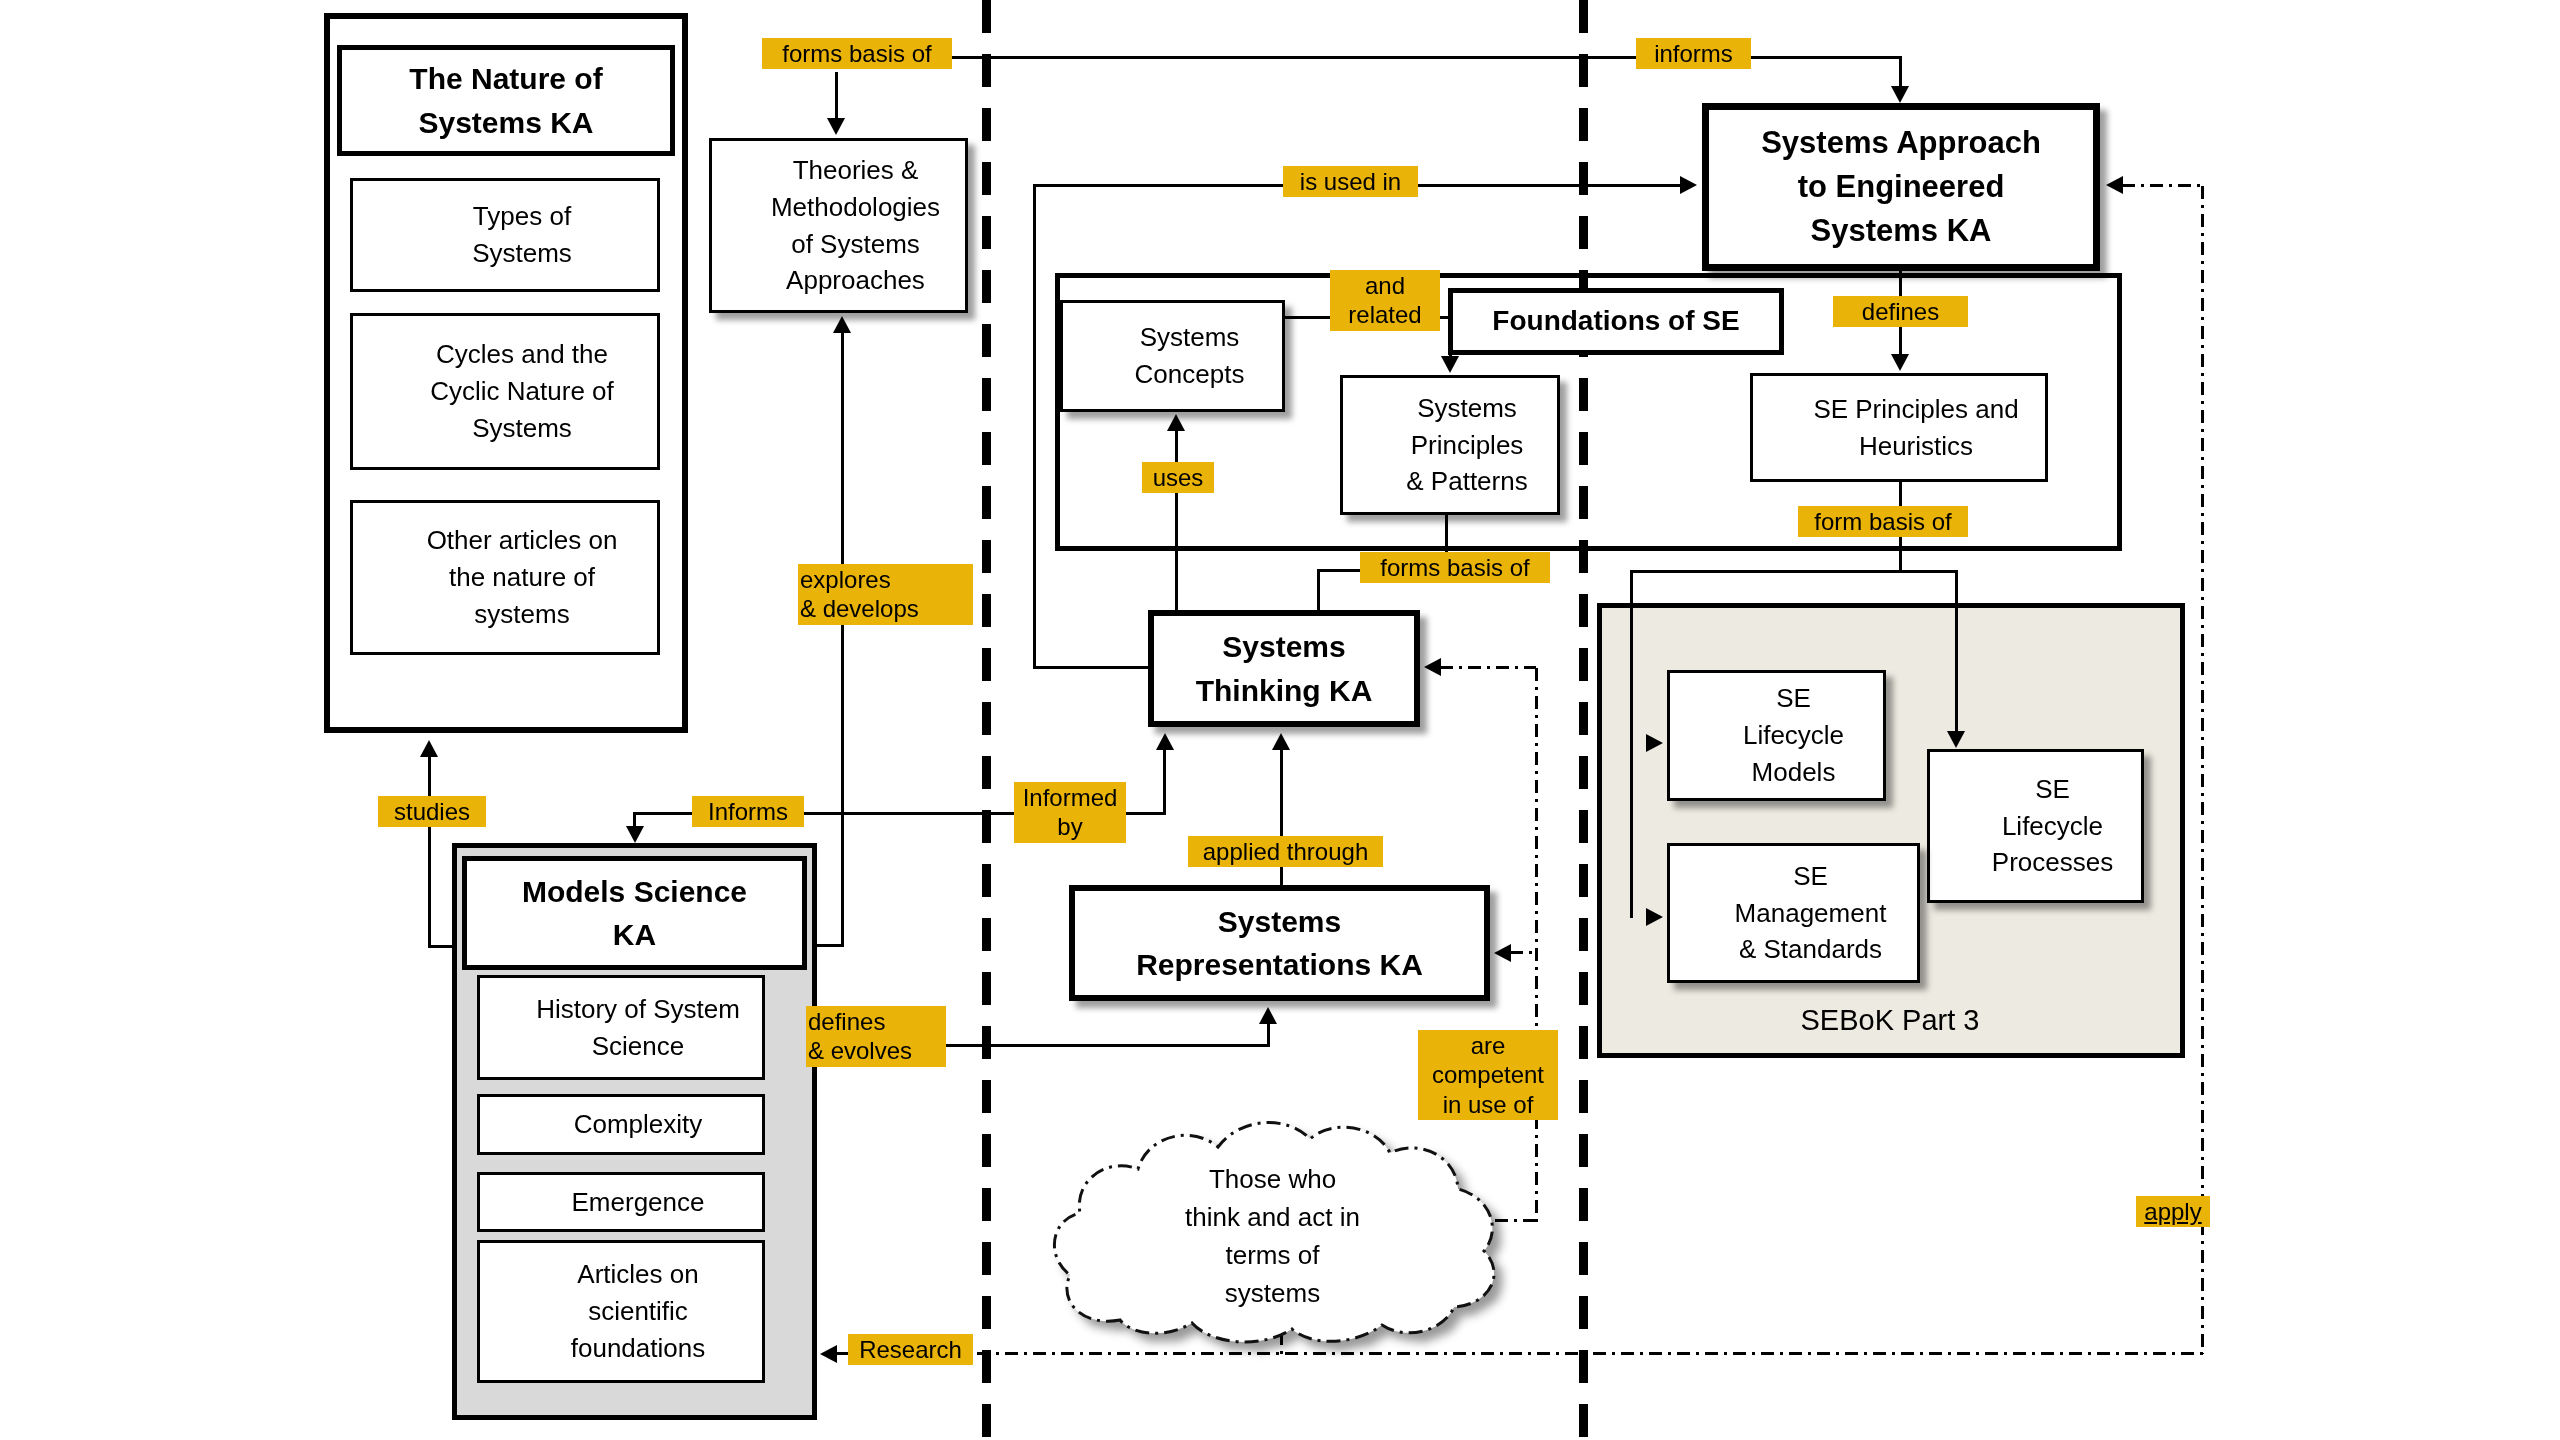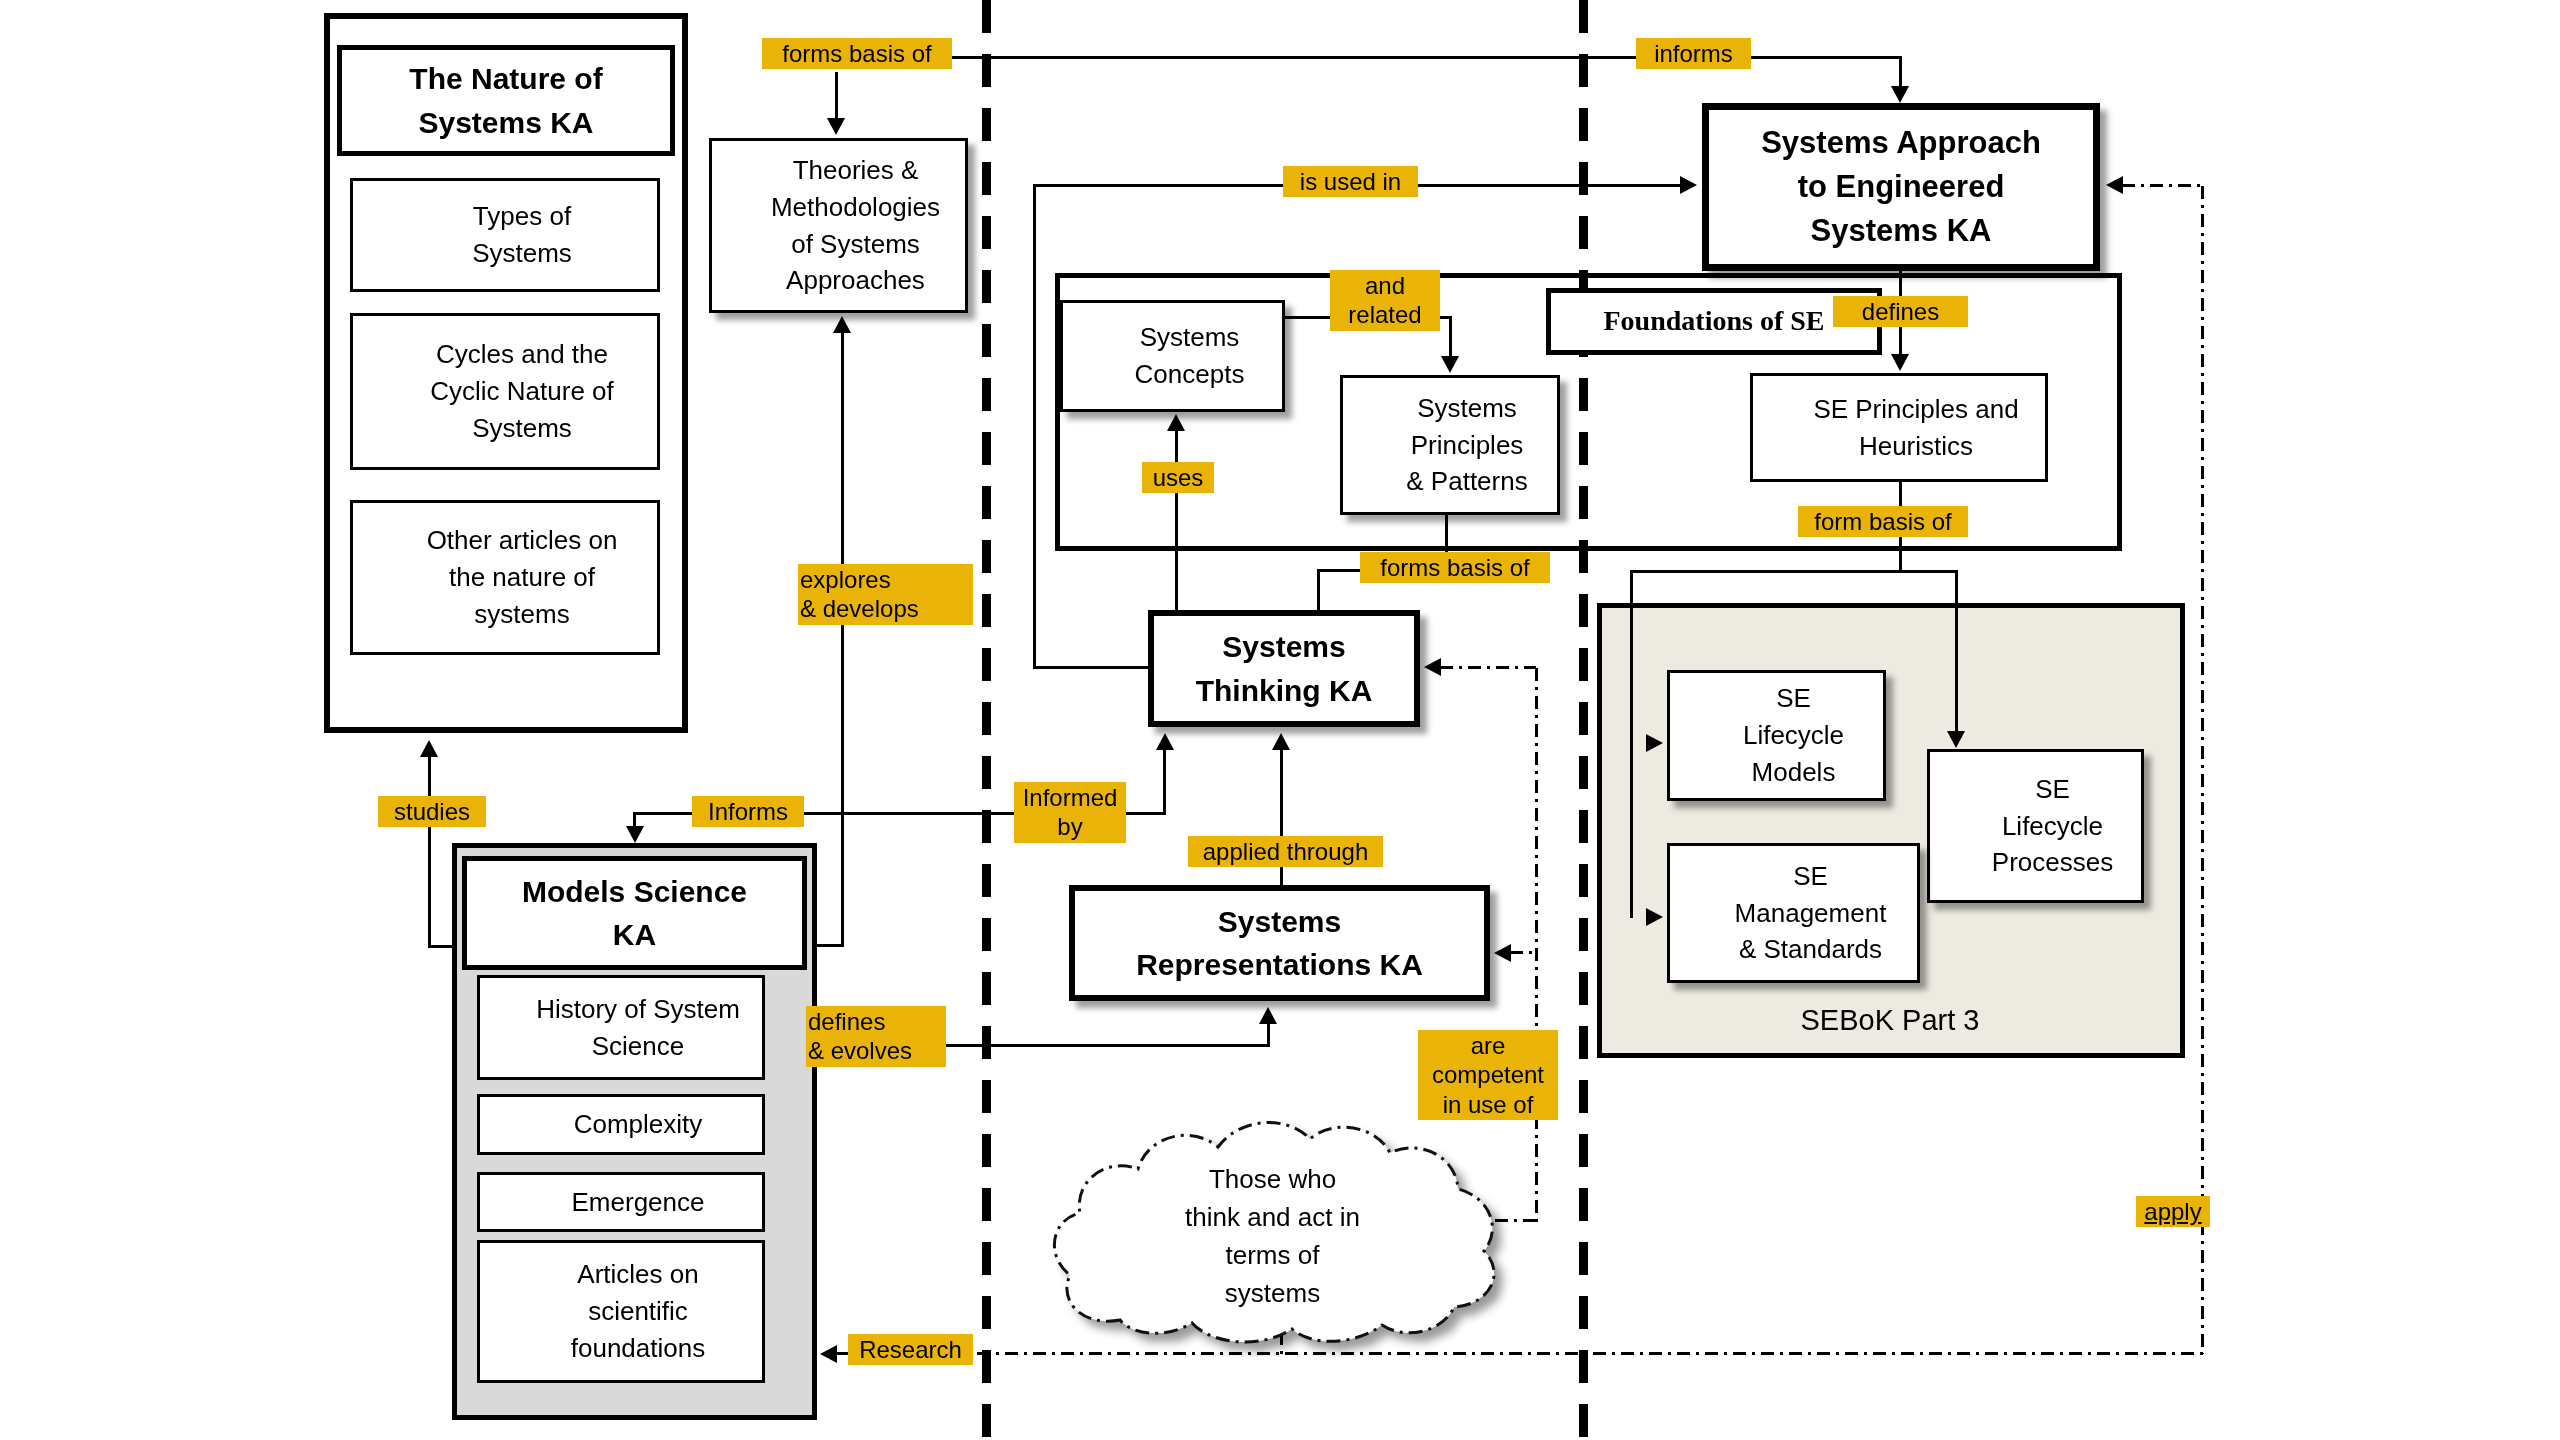--- a/index.html
+++ b/index.html
@@ -109,21 +109,21 @@
   <div class="hl" style="left:1033px;top:666px;width:115px;"></div>
   <div class="hl" style="left:1033px;top:184px;width:647px;"></div>
   <div class="ar arr" style="left:1680px;top:176px;"></div>
   <div class="lbl" style="left:1283px;top:166px;width:135px;">is used in</div>
 
   <div class="box b7 bold t31 shadow" style="left:1702px;top:103px;width:398px;height:168px;">Systems Approach
 to Engineered
 Systems KA</div>
 
   <div class="container" style="left:1055px;top:273px;width:1067px;height:278px;"></div>
-  <div class="box b5 bold t28" style="left:1546px;top:288px;width:336px;height:67px;font-family:Liberation Serif, serif;">Foundations of SE</div>
+  <div class="box b5 bold t28" style="left:1448px;top:288px;width:336px;height:67px;">Foundations of SE</div>
   <div class="box b3 t26 shadow" style="left:1060px;top:300px;width:225px;height:112px;">Systems
 Concepts</div>
   <div class="box b3 t26 shadow" style="left:1340px;top:375px;width:220px;height:140px;">Systems
 Principles
 &amp; Patterns</div>
   <div class="box b3 t26" style="left:1750px;top:373px;width:298px;height:109px;">SE Principles and
 Heuristics</div>
 
   <div class="hl" style="left:1285px;top:316px;width:167px;"></div>
   <div class="lbl" style="left:1330px;top:270px;width:110px;">and

